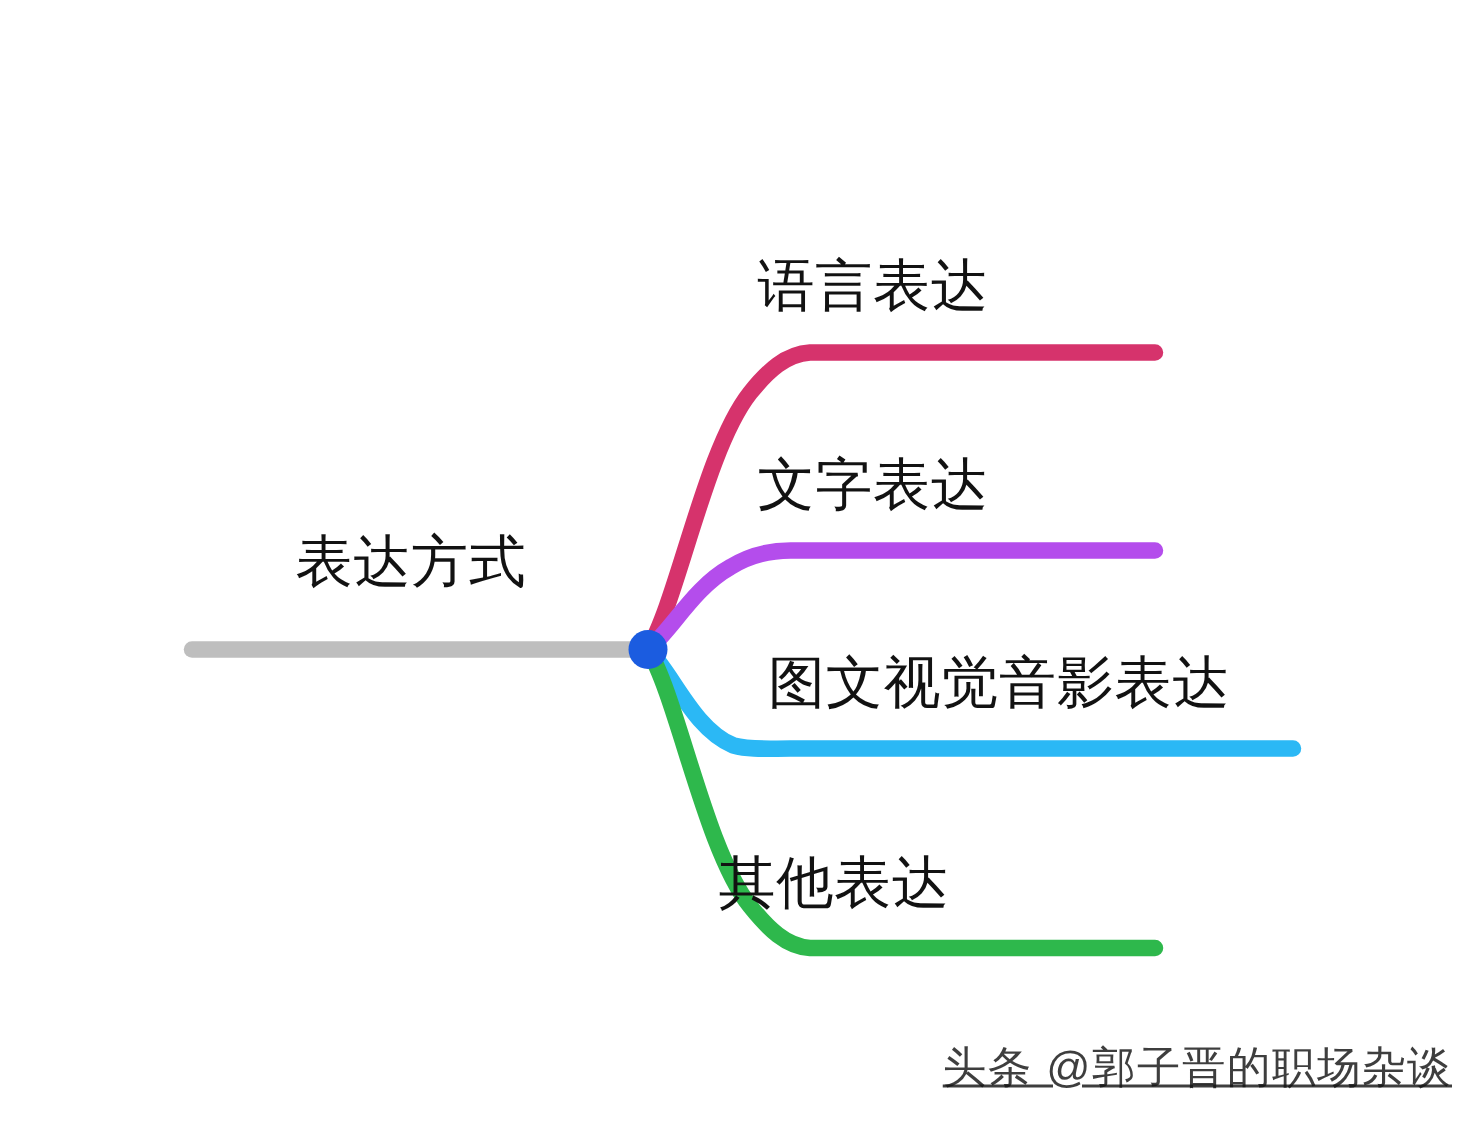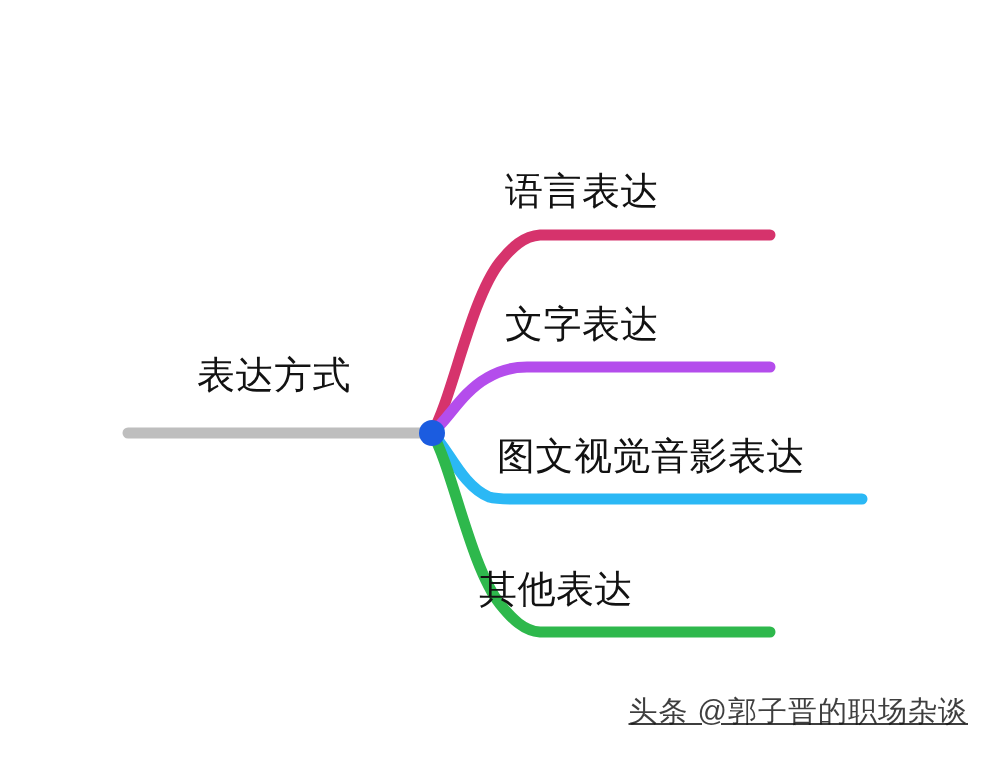--- a/index.html
+++ b/index.html
@@ -41,21 +41,21 @@
     top: 356px;
   }
 
   .branch-label {
     font-size: 38px;
     text-align: right;
   }
 
   #label-branch-0 { left: 505px; top: 172px; }
   #label-branch-1 { left: 505px; top: 305px; }
-  #label-branch-2 { left: 497px; top: 437px; }
+  #label-branch-2 { left: 512px; top: 437px; }
   #label-branch-3 { left: 479px; top: 570px; }
 
   #watermark {
     position: absolute;
     right: 18px;
     bottom: 30px;
     font-size: 29px;
     font-family: "Liberation Sans", "DejaVu Sans", sans-serif;
     color: rgba(20, 20, 20, 0.82);
     text-shadow:

